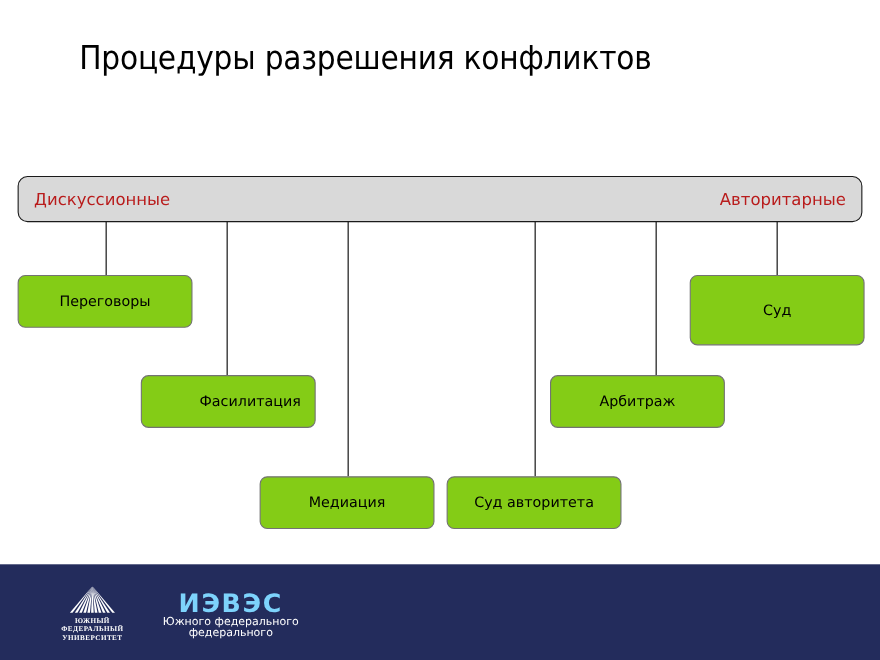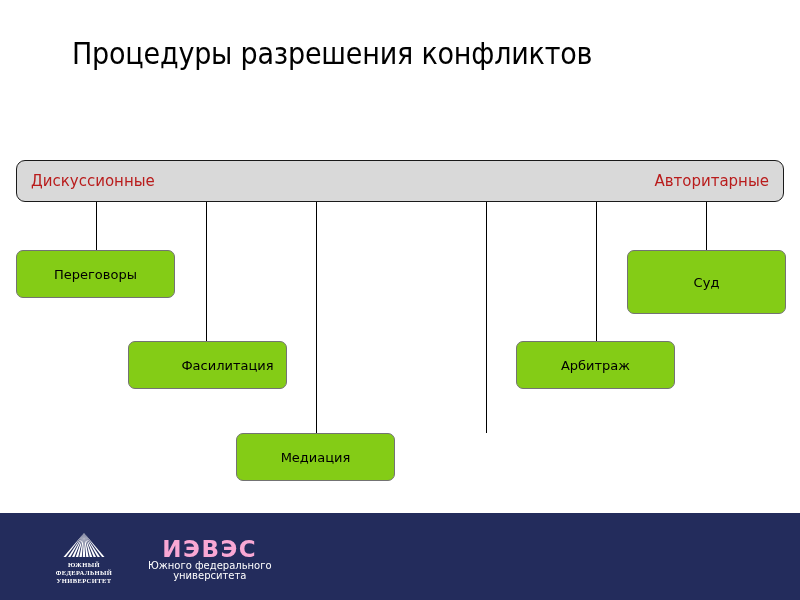--- a/index.html
+++ b/index.html
@@ -119,21 +119,21 @@
     font-weight: bold;
     font-family: "Liberation Serif", serif;
   }
   .ievs-logo {
     display: flex;
     flex-direction: column;
     align-items: center;
     padding-top: 4px;
   }
   .ievs-main {
-    color: #f9a8d4;
+    color: #7dd3fc;
     font-size: 23px;
     font-weight: bold;
     letter-spacing: 1.5px;
     line-height: 24px;
     font-family: "DejaVu Sans", sans-serif;
   }
   .ievs-sub {
     color: #ffffff;
     font-size: 10px;
     line-height: 10px;
@@ -167,22 +167,25 @@
     </div>
 
     <div class="node center" style="left:128px; top:341px; width:159px; height:48px;padding-left:40px;">
       <span>Фасилитация</span>
     </div>
 
     <div class="node center" style="left:236px; top:433px; width:159px; height:48px;">
       <span>Медиация</span>
     </div>
 
-
-    <div class="node center" style="left:516px; top:341px; width:159px; height:48px;">
+    <div class="node center" style="left:406px; top:433px; width:159px; height:48px;">
+      <span>Суд авторитета</span>
+    </div>
+
+    <div class="node center" style="left:500px; top:341px; width:159px; height:48px;">
       <span>Арбитраж</span>
     </div>
 
     <div class="node center" style="left:627px; top:250px; width:159px; height:64px;">
       <span>Суд</span>
     </div>
 
   </div>
 
   <div class="footer">
@@ -210,20 +213,20 @@
           <div>ЮЖНЫЙ</div>
           <div>ФЕДЕРАЛЬНЫЙ</div>
           <div>УНИВЕРСИТЕТ</div>
         </div>
       </div>
 
       <div class="ievs-logo">
         <div class="ievs-main">ИЭВЭС</div>
         <div class="ievs-sub">
           <div>Южного федерального</div>
-          <div>университета</div>
+          <div>федерального</div>
         </div>
       </div>
 
     </div>
   </div>
 
 </div>
 
 </body></html>

